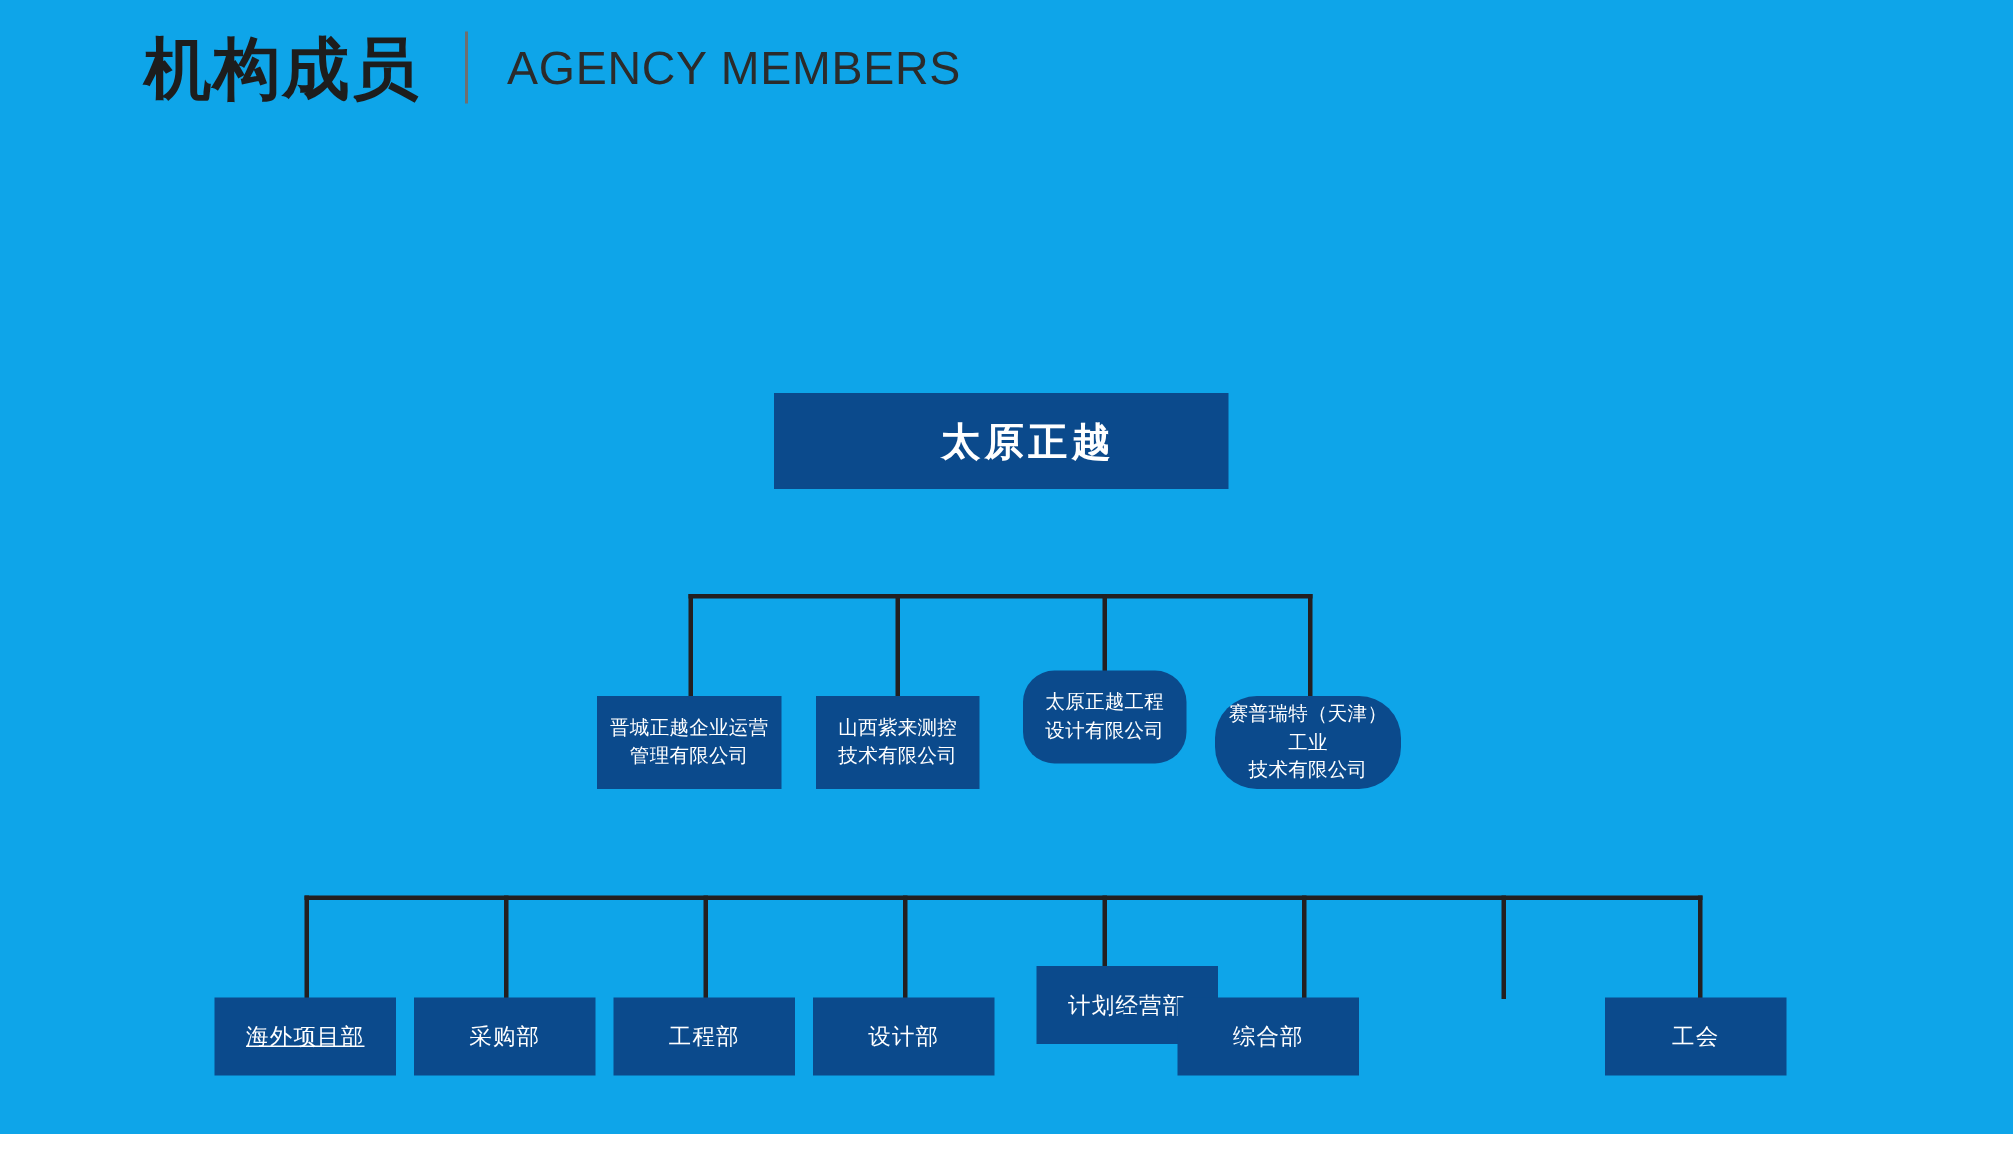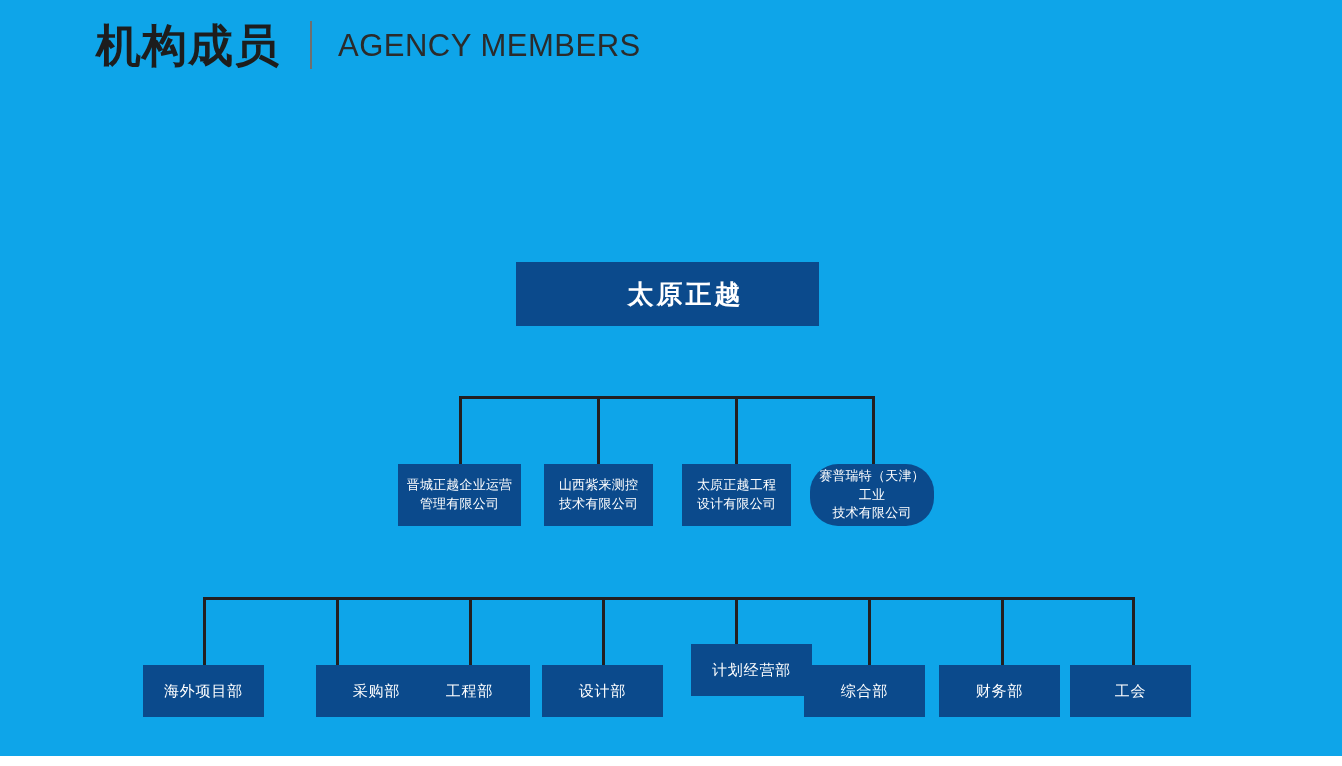--- a/index.html
+++ b/index.html
@@ -117,21 +117,21 @@
     </div>
   </div>
 
   <div class="node node-sub" style="left:544px; top:464px; width:109px; height:62px;justify-content:center;">
     <div>
       <div>山西紫来测控</div>
       <div>技术有限公司</div>
     </div>
   </div>
 
-  <div class="node node-sub" style="left:682px; top:464px; width:109px; height:62px;">
+  <div class="node node-sub" style="left:682px; top:447px; width:109px; height:62px;border-radius:21px;">
     <div>
       <div>太原正越工程</div>
       <div>设计有限公司</div>
     </div>
   </div>
 
   <div class="node node-sub" style="left:810px; top:464px; width:124px; height:62px;border-radius:28px;">
     <div>
       <div>赛普瑞特（天津）工业</div>
       <div>技术有限公司</div>
@@ -141,22 +141,21 @@
   <div class="conn-h" style="left:203px; top:597px; width:932px;"></div>
   <div class="conn-v" style="left:203px; top:597px; height:69px;"></div>
   <div class="conn-v" style="left:336px; top:597px; height:69px;"></div>
   <div class="conn-v" style="left:469px; top:597px; height:69px;"></div>
   <div class="conn-v" style="left:602px; top:597px; height:69px;"></div>
   <div class="conn-v" style="left:735px; top:597px; height:69px;"></div>
   <div class="conn-v" style="left:868px; top:597px; height:69px;"></div>
   <div class="conn-v" style="left:1001px; top:597px; height:69px;"></div>
   <div class="conn-v" style="left:1132px; top:597px; height:69px;"></div>
 
-  <div class="node node-dept" style="left:143px; top:665px; width:121px; height:52px;">海外项目部</div>
-  <div class="node node-dept" style="left:276px; top:665px; width:121px; height:52px;margin-left:40px;">采购部</div>
+  <div class="node node-dept" style="left:143px; top:665px; width:121px; height:52px;text-decoration:underline;">海外项目部</div>
+  <div class="node node-dept" style="left:276px; top:665px; width:121px; height:52px;">采购部</div>
   <div class="node node-dept" style="left:542px; top:665px; width:121px; height:52px;">设计部</div>
   <div class="node node-dept" style="left:409px; top:665px; width:121px; height:52px;">工程部</div>
   <div class="node node-dept" style="left:675px; top:644px; width:121px; height:52px;margin-left:16px;">计划经营部</div>
-  <div class="node node-dept" style="left:804px; top:665px; width:121px; height:52px;">综合部</div>
-  <div class="node node-dept" style="left:939px; top:665px; width:121px; height:52px;">财务部</div>
+  <div class="node node-dept" style="left:785px; top:665px; width:121px; height:52px;">综合部</div>
   <div class="node node-dept" style="left:1070px; top:665px; width:121px; height:52px;">工会</div>
 
 </div>
 
 </body></html>

